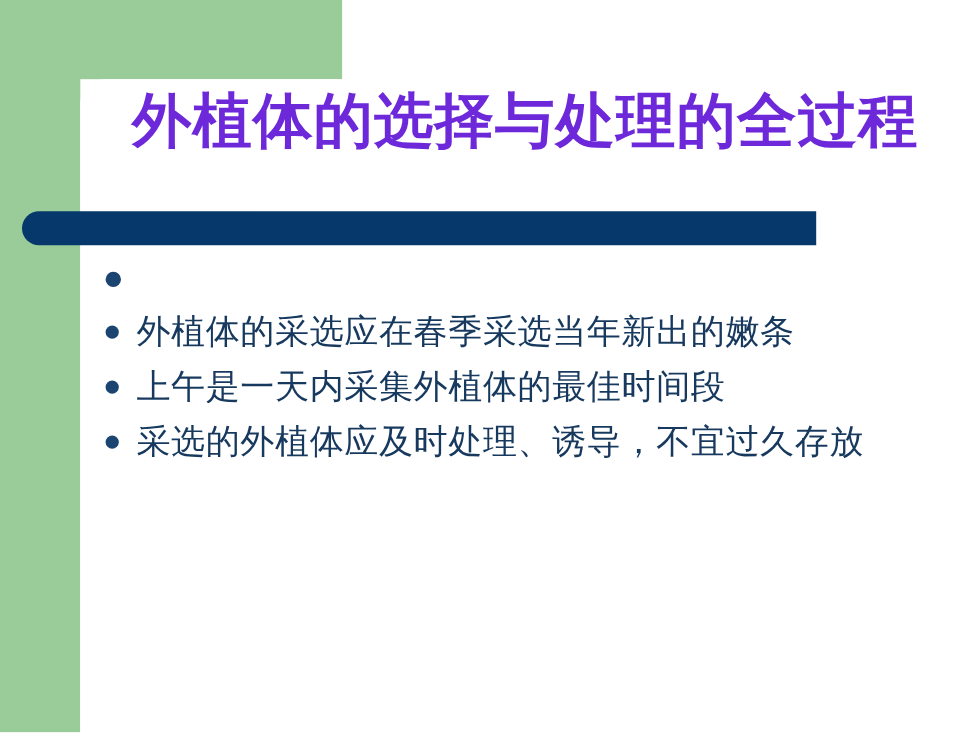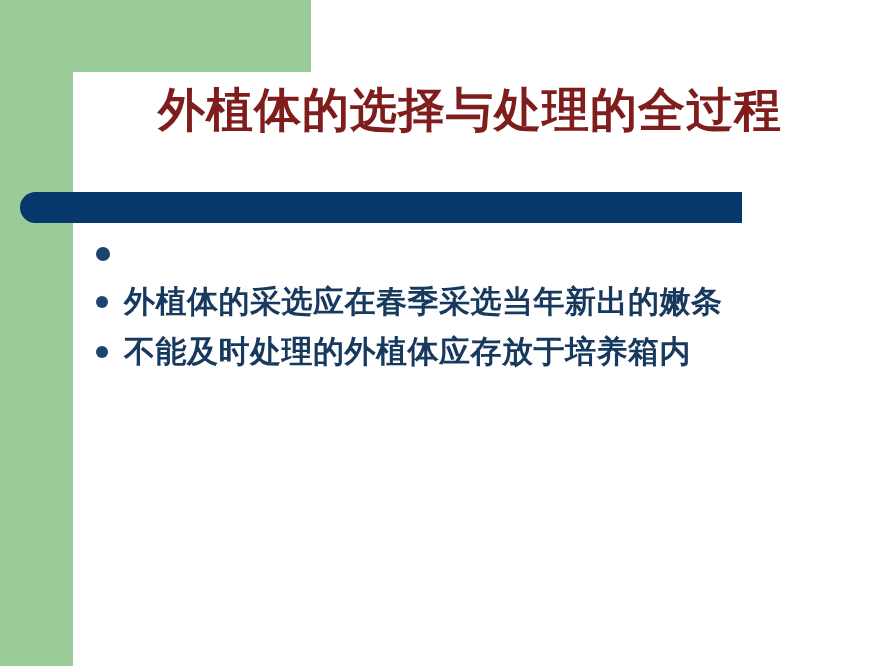--- a/index.html
+++ b/index.html
@@ -57,23 +57,23 @@
     z-index: 3;
   }
 
   
   .title {
     position: absolute;
     left: 120px;
     top: 84px;
     width: 700px;
     z-index: 4;
-    color: #7f1d1d;
+    color: #6d28d9;
     font-family: "Liberation Serif", "DejaVu Serif", serif;
-    font-size: 47px;
+    font-size: 54px;
     font-weight: bold;
     line-height: 52px;
     letter-spacing: 1px;
     text-align: center;
     white-space: nowrap;
   }
 
   
   .body-list {
     position: absolute;
@@ -110,21 +110,20 @@
     line-height: 28px;
     margin-bottom: 12px;
   }
   .bullet-row.empty .dot {
     top: 7px;
     width: 14px;
     height: 14px;
   }
   .bullet-text {
     display: block;
-    font-weight: bold;
   }
 </style>
 </head>
 <body>
 
 <div id="slide">
 
   <div class="green-strip"></div>
   <div class="green-block"></div>
   <div class="white-card"></div>
@@ -139,20 +138,24 @@
       <span class="bullet-text"></span>
     </div>
 
     <div class="bullet-row">
       <span class="dot"></span>
       <span class="bullet-text">外植体的采选应在春季采选当年新出的嫩条</span>
     </div>
 
     <div class="bullet-row">
       <span class="dot"></span>
-      <span class="bullet-text">不能及时处理的外植体应存放于培养箱内</span>
+      <span class="bullet-text">上午是一天内采集外植体的最佳时间段</span>
     </div>
 
+    <div class="bullet-row">
+      <span class="dot"></span>
+      <span class="bullet-text">采选的外植体应及时处理、诱导，不宜过久存放</span>
+    </div>
 
 
   </div>
 
 </div>
 
 </body></html>

